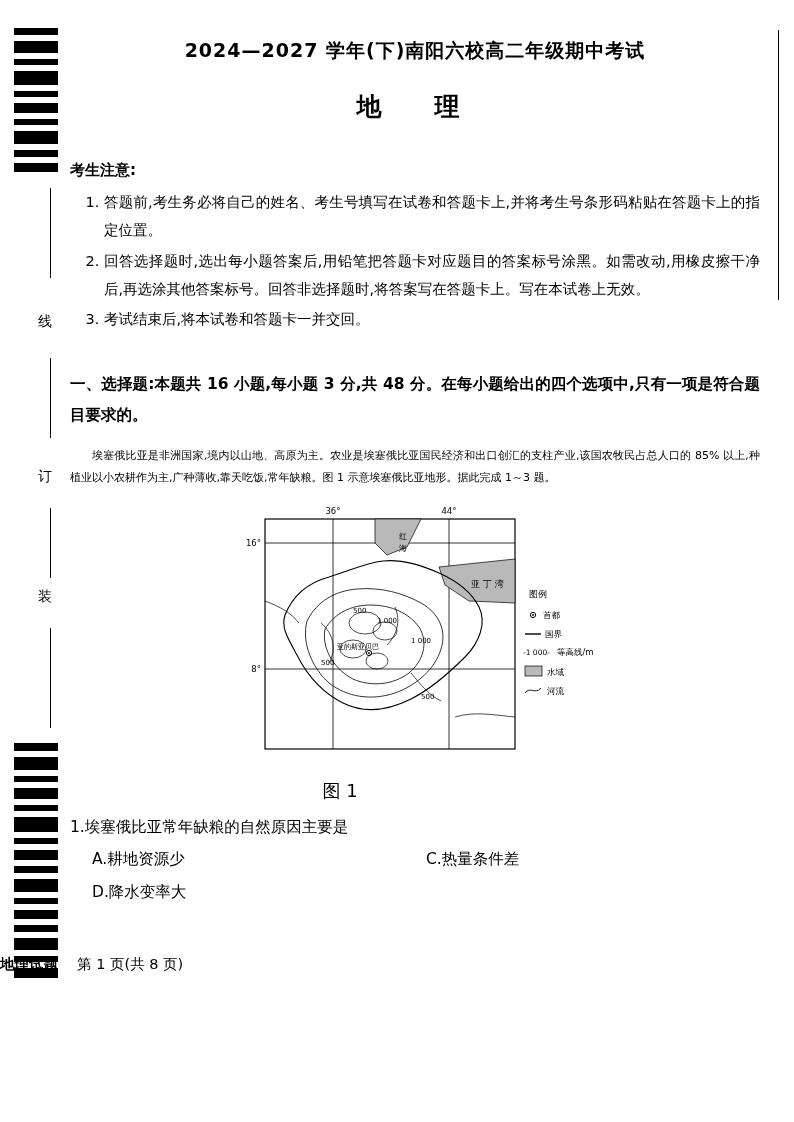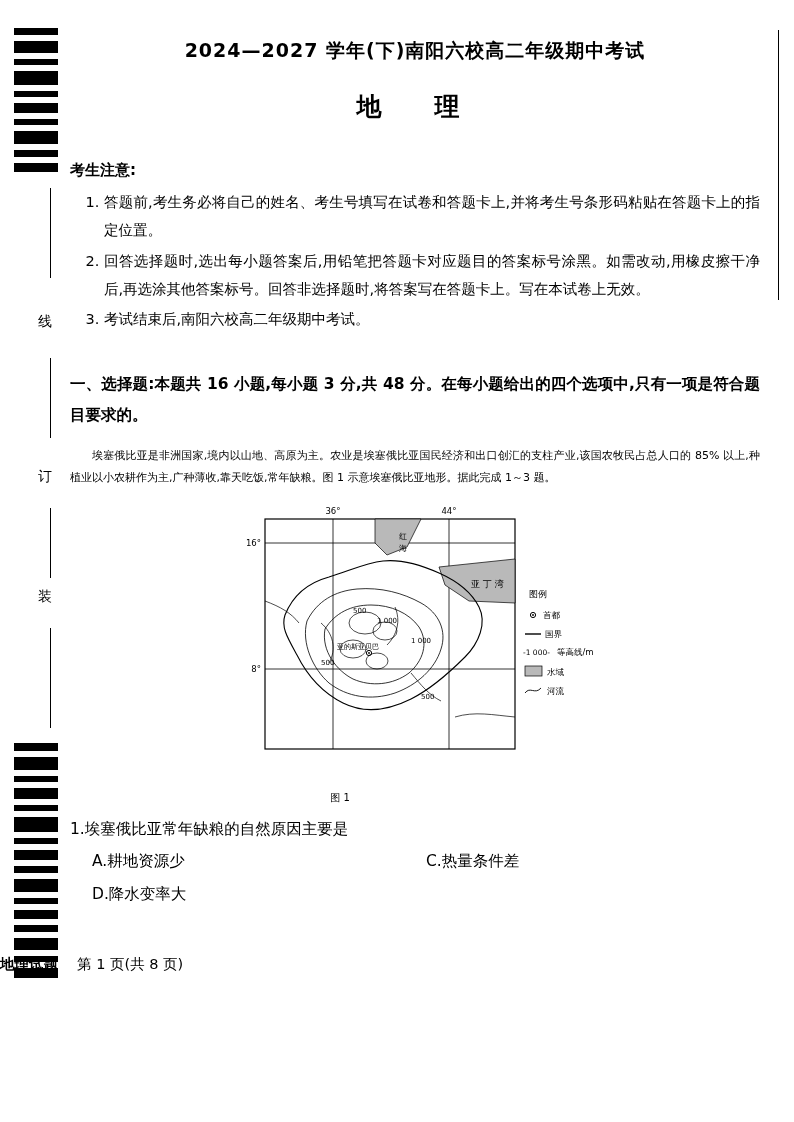--- a/index.html
+++ b/index.html
@@ -113,22 +113,22 @@
   }
 
   
   .figure-wrap {
     margin-top: 14px;
     display: flex;
     flex-direction: column;
     align-items: center;
   }
   .figure-caption {
-    font-size: 10px;
-    margin-top: 18px;
+    font-size: 18px;
+    margin-top: 6px;
     margin-left: -150px;
   }
 
   
   .question {
     margin-top: 10px;
     font-size: 15.5px;
     line-height: 1.9;
   }
   .options {
@@ -203,21 +203,21 @@
 
 <div class="page">
 
   <div class="doc-title">2024—2027 学年(下)南阳六校高二年级期中考试</div>
   <div class="doc-subject">地　理</div>
 
   <div class="notice-title">考生注意:</div>
   <ol class="notice-list">
     <li>答题前,考生务必将自己的姓名、考生号填写在试卷和答题卡上,并将考生号条形码粘贴在答题卡上的指定位置。</li>
     <li>回答选择题时,选出每小题答案后,用铅笔把答题卡对应题目的答案标号涂黑。如需改动,用橡皮擦干净后,再选涂其他答案标号。回答非选择题时,将答案写在答题卡上。写在本试卷上无效。</li>
-    <li>考试结束后,南阳六校高二年级期中考试。</li>
+    <li>考试结束后,将本试卷和答题卡一并交回。</li>
   </ol>
 
   <div class="section-heading">一、选择题:本题共 16 小题,每小题 3 分,共 48 分。在每小题给出的四个选项中,只有一项是符合题目要求的。</div>
 
   <div class="passage">埃塞俄比亚是非洲国家,境内以山地、高原为主。农业是埃塞俄比亚国民经济和出口创汇的支柱产业,该国农牧民占总人口的 85% 以上,种植业以小农耕作为主,广种薄收,靠天吃饭,常年缺粮。图 1 示意埃塞俄比亚地形。据此完成 1～3 题。</div>
 
   <div class="figure-wrap">
     <svg width="380" height="270" viewBox="0 0 380 270">
 
       <rect x="40" y="16" width="250" height="230" fill="#ffffff" stroke="#000" stroke-width="1.2"></rect>

